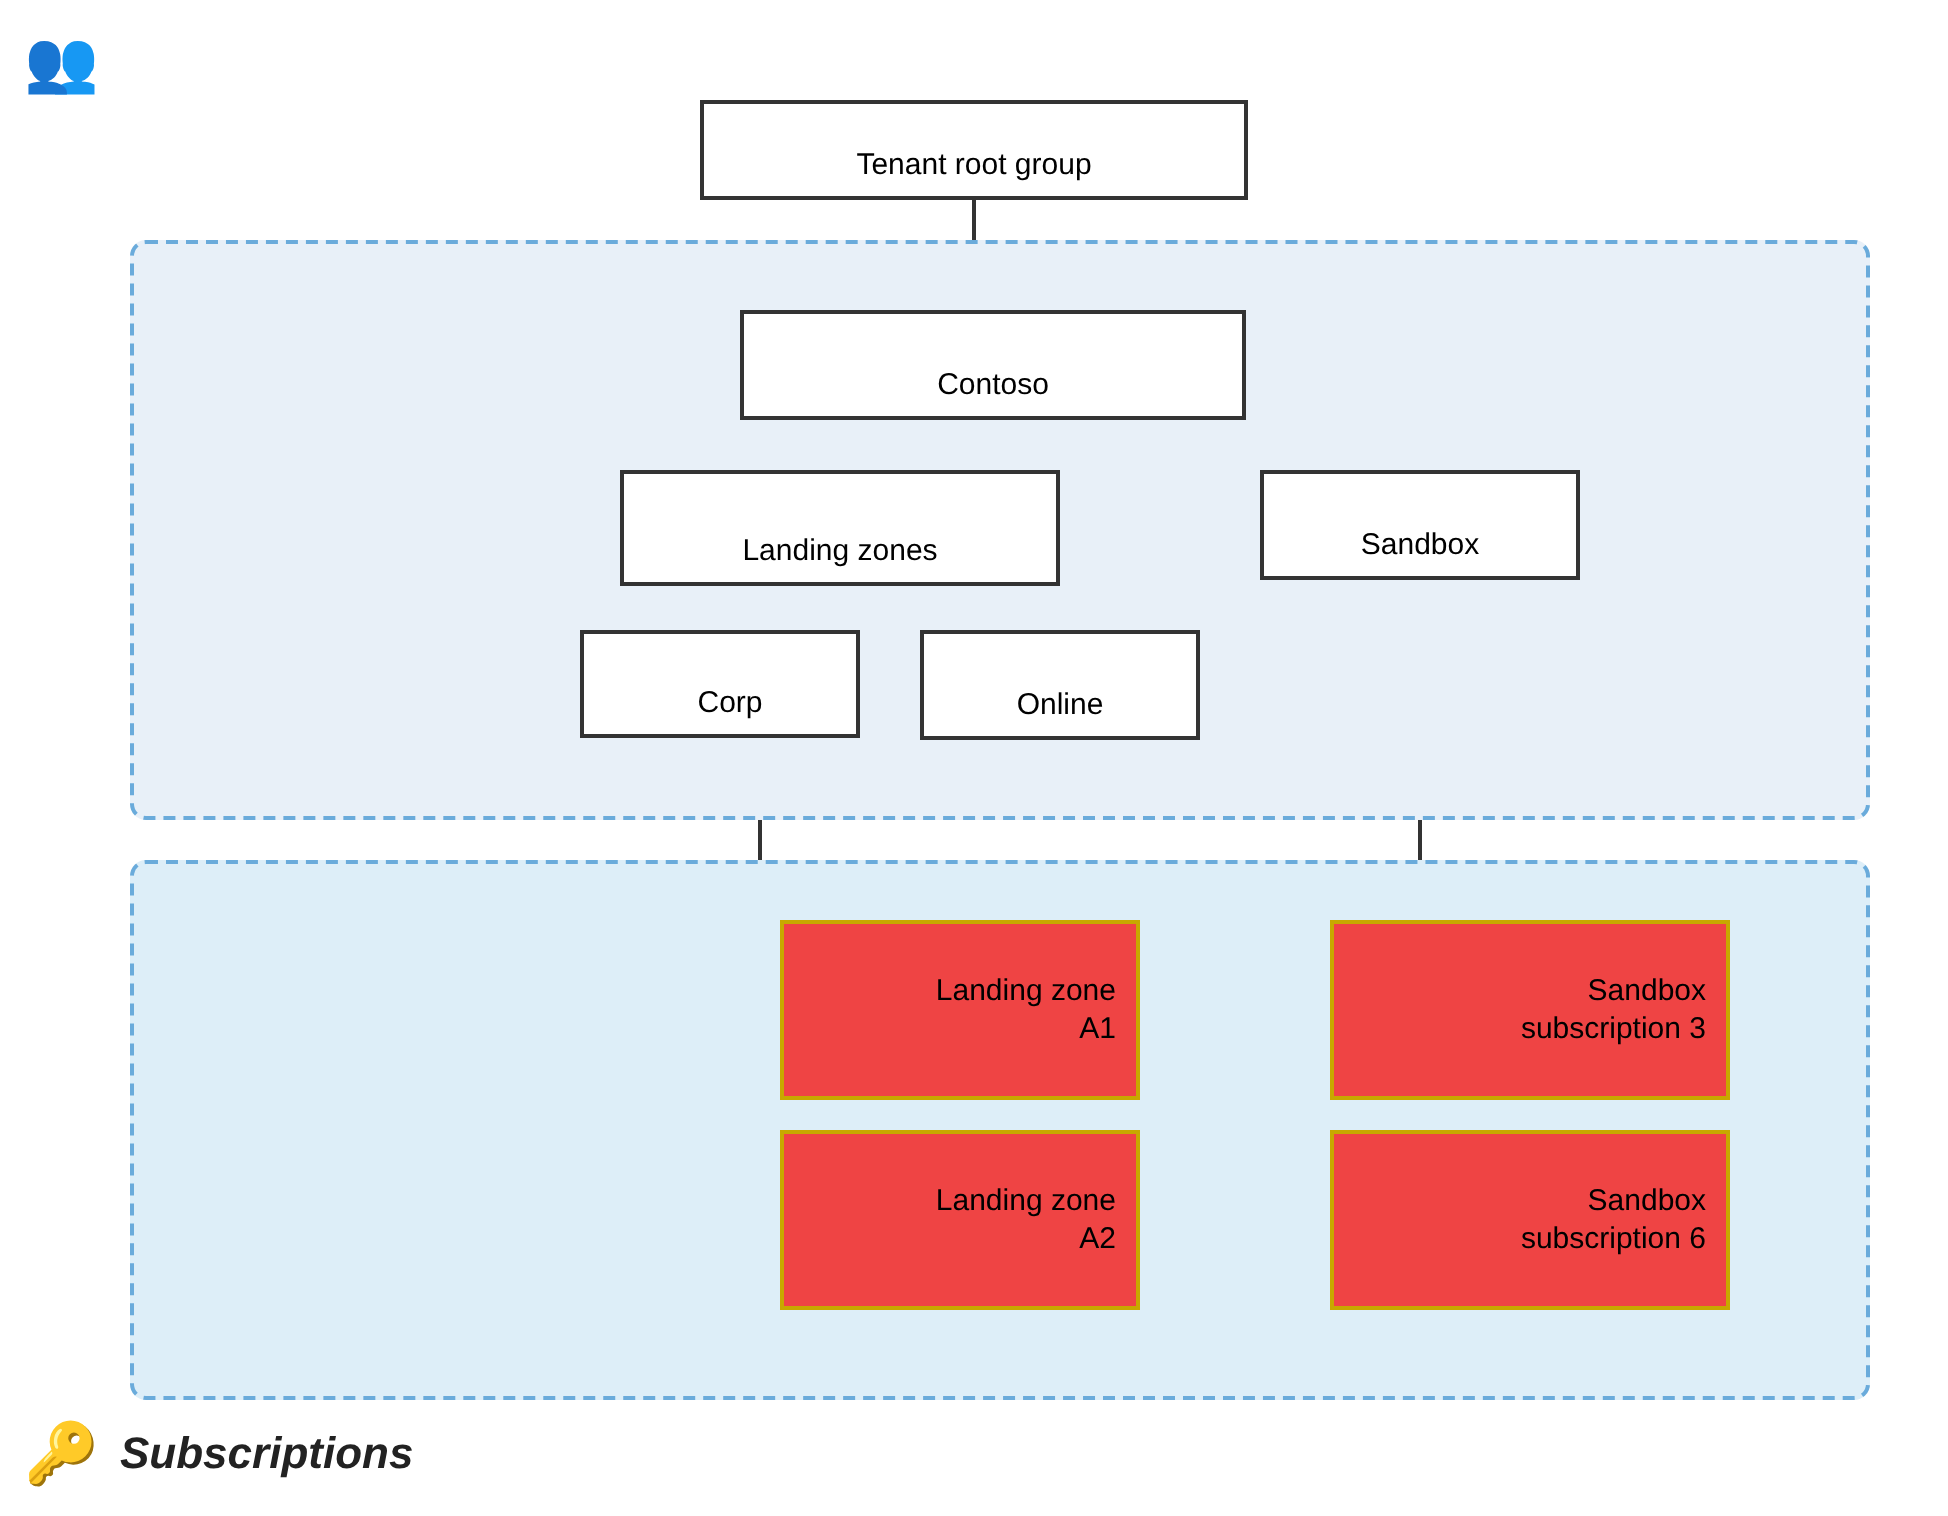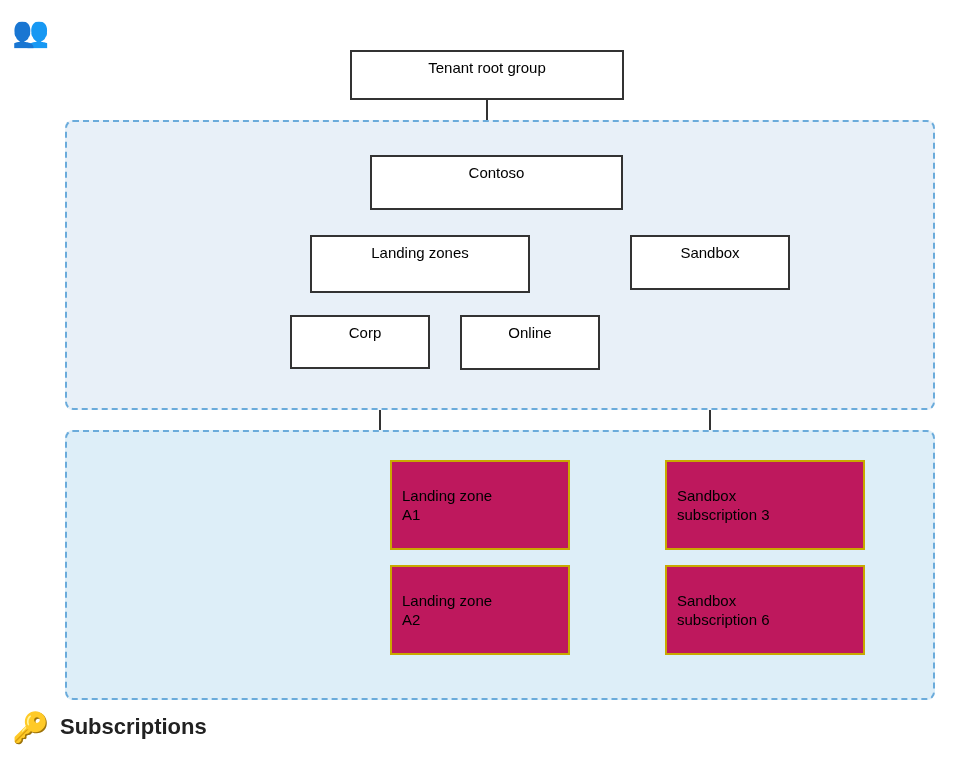--- a/index.html
+++ b/index.html
@@ -40,20 +40,21 @@
       bottom: 10px;
       left: 10px;
       display: flex;
       align-items: center;
       gap: 8px;
     }
     .sub-label-text {
       font-size: 22px;
       font-weight: bold;
       color: #222;
+      font-style: italic;
     }
 
     
     .mgmt-box {
       position: absolute;
       top: 120px;
       left: 65px;
       width: 870px;
       height: 290px;
       border: 2px dashed #6aabdb;
@@ -73,29 +74,29 @@
       background: #ddeef8;
     }
 
     
     .node {
       position: absolute;
       background: #fff;
       border: 2px solid #333;
       text-align: center;
       display: flex;
-      align-items: flex-start;
+      align-items: flex-end;
       justify-content: center;
       padding: 6px 10px;
       line-height: 1.3;
     }
 
     
     .node-yellow {
-      background: #be185d;
+      background: #ef4444;
       border: 2px solid #c8a800;
     }
 
     
     .lines-svg {
       position: absolute;
       top: 0;
       left: 0;
       width: 974px;
       height: 758px;

